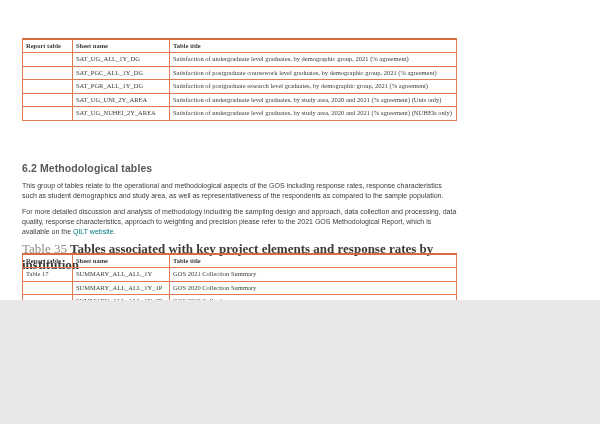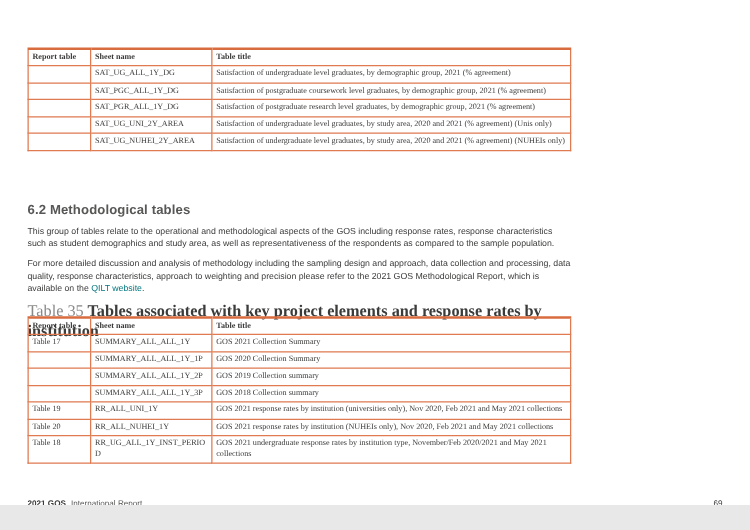--- a/index.html
+++ b/index.html
@@ -1,20 +1,20 @@
 <!DOCTYPE html>
 <html><head>
 <meta charset="utf-8">
 <style>
   * { margin: 0; padding: 0; box-sizing: border-box; }
   html, body { background: #e8e8e8; }
   .page {
     position: relative;
     width: 600px;
-    height: 404px;
+    height: 300px;
     background: #ffffff;
     font-family: "Liberation Sans", sans-serif;
     color: #3b3b3a;
     overflow: hidden;
   }
   .content { position: absolute; left: 22px; width: 435px; }
 
   
   table.data-table {
     width: 100%;

